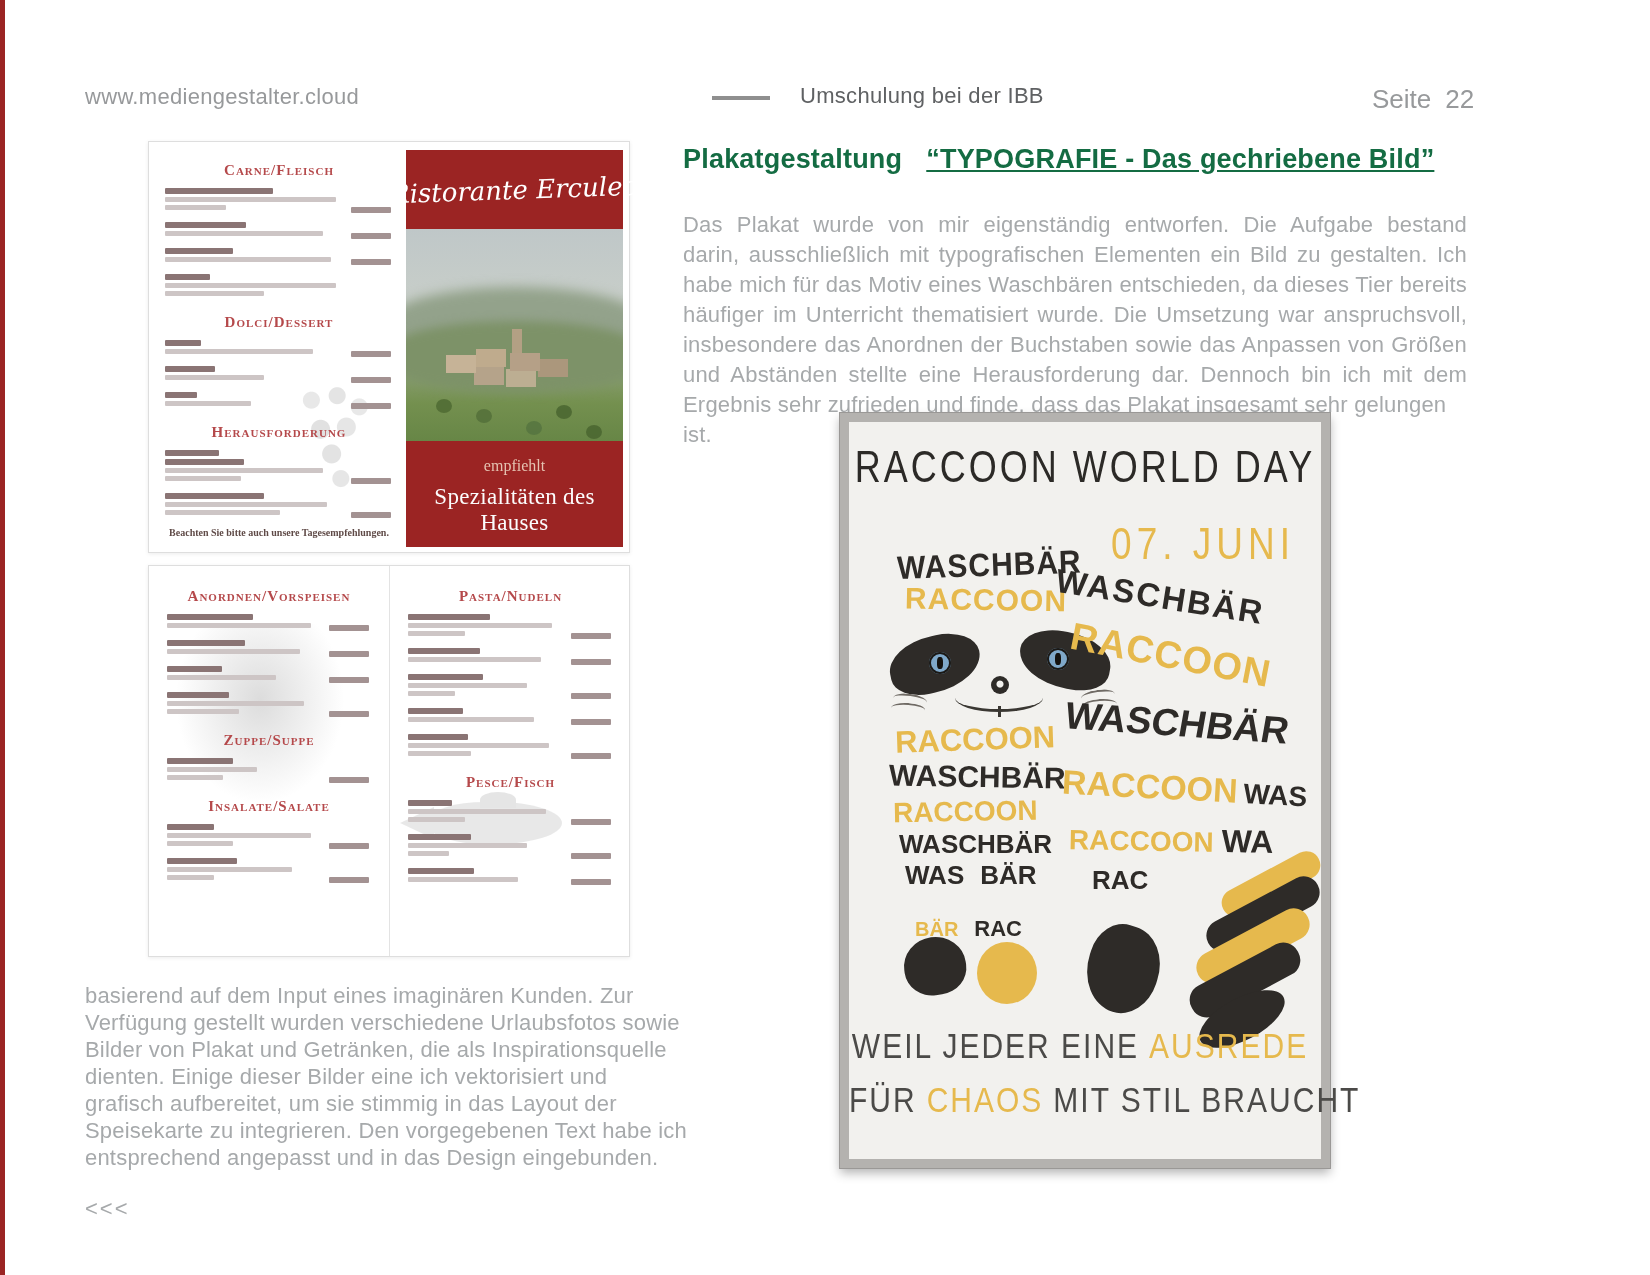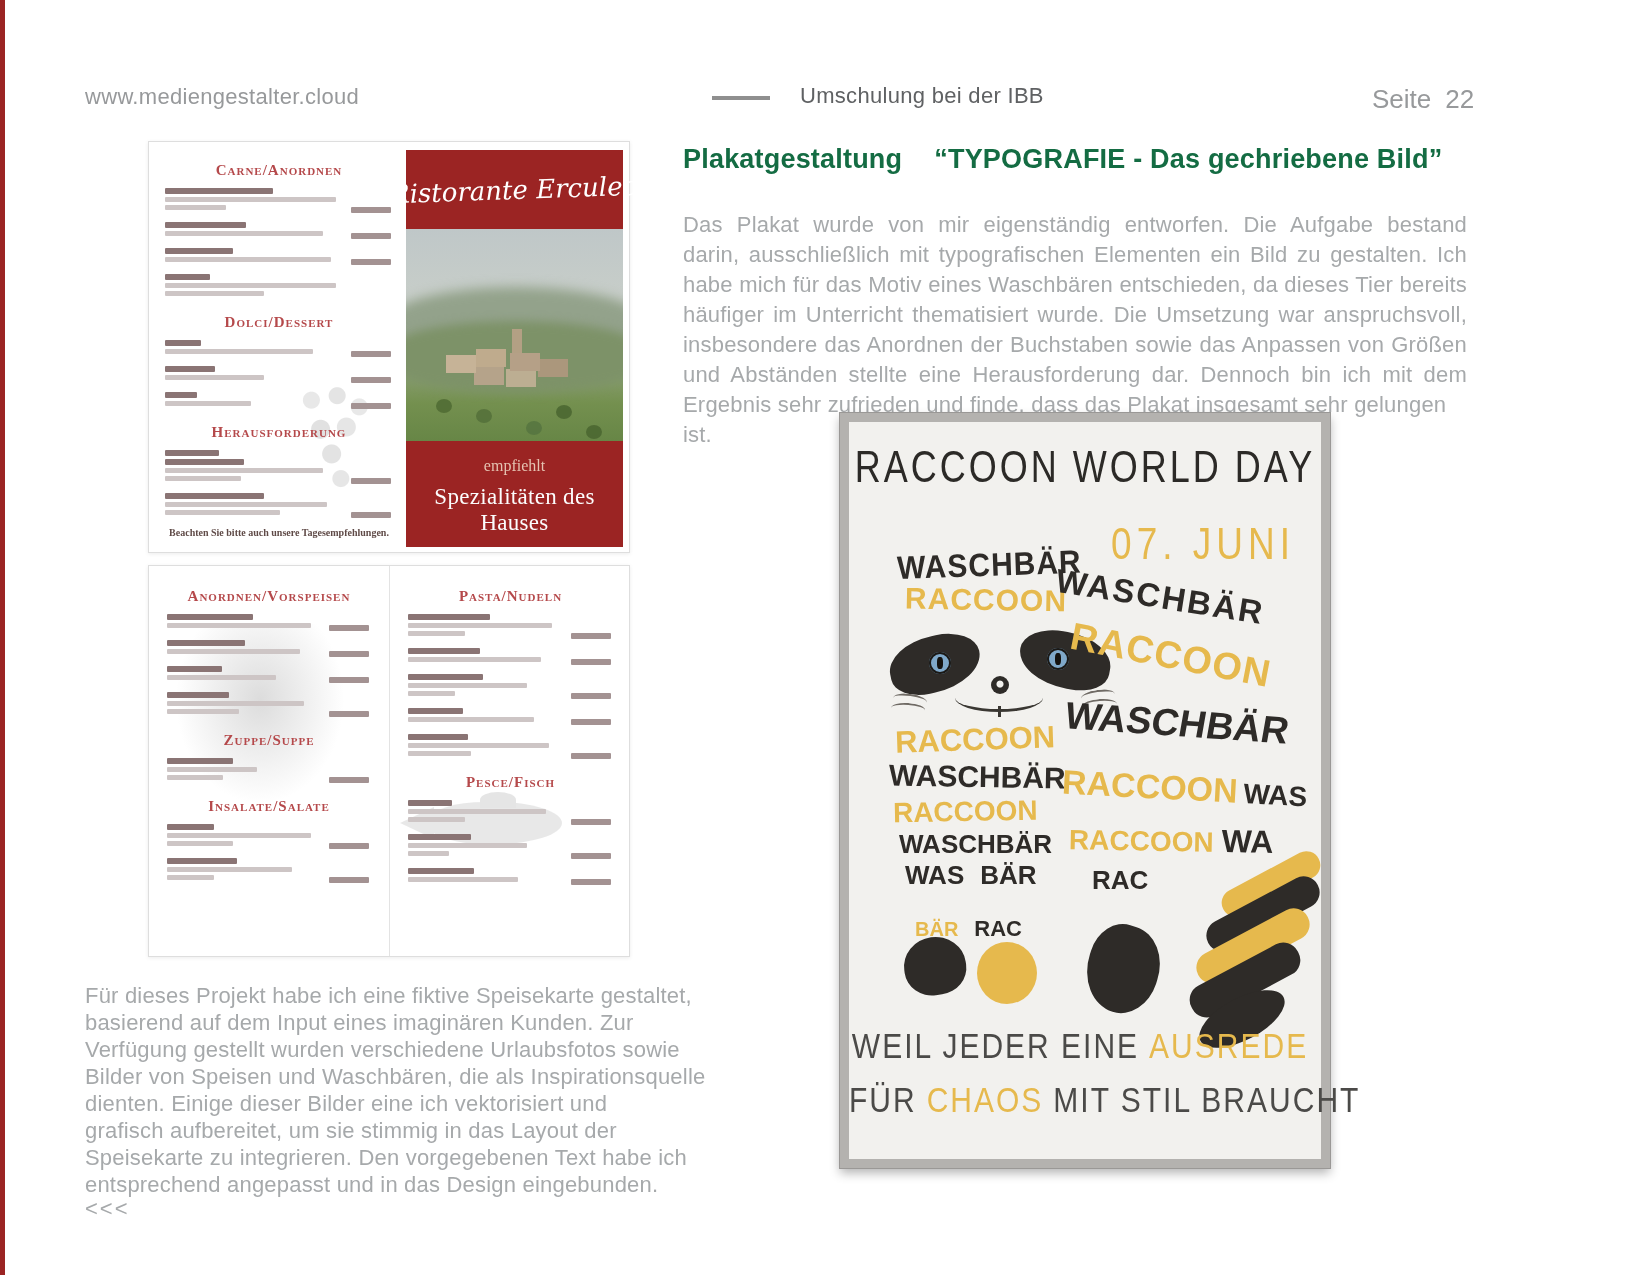--- a/index.html
+++ b/index.html
@@ -70,21 +70,21 @@
            border-top:16px solid transparent; border-bottom:16px solid transparent; }
   .ffin { position:absolute; left:80px; top:-2px; width:36px; height:16px; background:#d0d0d0; border-radius:50% 50% 0 0; }
 
   
   .menu-par { position:absolute; left:85px; top:982px; width:650px; font-size:22px; line-height:27px;
               color:var(--body_gray,#a6a9ab); letter-spacing:.2px; }
   .back-link { position:absolute; left:85px; top:1196px; font-size:22px; color:var(--body_gray,#a6a9ab); letter-spacing:2px; cursor:pointer; }
 
   
   .art-title { position:absolute; left:683px; top:144px; font-size:27px; font-weight:bold; color:var(--green,#146c43); letter-spacing:.2px; }
-  .art-title .q { margin-left:32px; }
+  .art-title .q { margin-left:24px;text-decoration:underline; }
   .poster-par { position:absolute; left:683px; top:210px; width:784px; font-size:22px; line-height:30px;
                 color:var(--body_gray,#a6a9ab); letter-spacing:.2px; }
   .poster-par .jl { text-align:justify; text-align-last:justify; }
   .poster-par .jl-last { text-align:left; }
 
   
   .poster { position:absolute; left:840px; top:413px; width:490px; height:755px; background:var(--poster_bg,#f2f1ee);
             border:9px solid #b4b2af; outline:1px solid #9a9896; box-shadow:0 5px 10px rgba(0,0,0,.3); }
   .poster .abs { position:absolute; }
   .p-title { top:24px; left:0; width:100%; text-align:center; font-size:36px; letter-spacing:3px;
@@ -162,21 +162,21 @@
 
   <div class="hdr-site">www.mediengestalter.cloud</div>
   <div class="hdr-dash"></div>
   <div class="hdr-section">Umschulung bei der IBB</div>
   <div class="hdr-page">
     <span>Seite</span><span>22</span>
   </div>
 
   <div class="card card-top">
     <div class="menu-left">
-      <div class="msec">Carne/Anordnen</div>
+      <div class="msec">Carne/Fleisch</div>
       <div class="mi">
           <i class="mn" style="width:60%"></i>
           <i class="md" style="width:95%"></i>
           <i class="md" style="width:34%"></i>
           <b class="mp"></b>
         </div>
       <div class="mi">
           <i class="mn" style="width:45%"></i>
           <i class="md" style="width:88%"></i>
           <b class="mp"></b>
@@ -336,24 +336,23 @@
         </div>
       <div class="mi">
           <i class="mn" style="width:42%"></i>
           <i class="md" style="width:70%"></i>
           <b class="mp"></b>
         </div>
     </div>
   </div>
 
   <div class="menu-par">
-    <div>Für dieses Projekt habe ich eine fiktive Speisekarte gestaltet,</div>
     <div>basierend auf dem Input eines imaginären Kunden. Zur</div>
     <div>Verfügung gestellt wurden verschiedene Urlaubsfotos sowie</div>
-    <div>Bilder von Speisen und Waschbären, die als Inspirationsquelle</div>
+    <div>Bilder von Plakat und Getränken, die als Inspirationsquelle</div>
     <div>dienten. Einige dieser Bilder eine ich vektorisiert und</div>
     <div>grafisch aufbereitet, um sie stimmig in das Layout der</div>
     <div>Speisekarte zu integrieren. Den vorgegebenen Text habe ich</div>
     <div>entsprechend angepasst und in das Design eingebunden.</div>
   </div>
   <div class="back-link">&lt;&lt;&lt;</div>
 
   <div class="art-title">
     <span>Plakatgestaltung</span><span class="q">“TYPOGRAFIE - Das gechriebene Bild”</span>
   </div>

